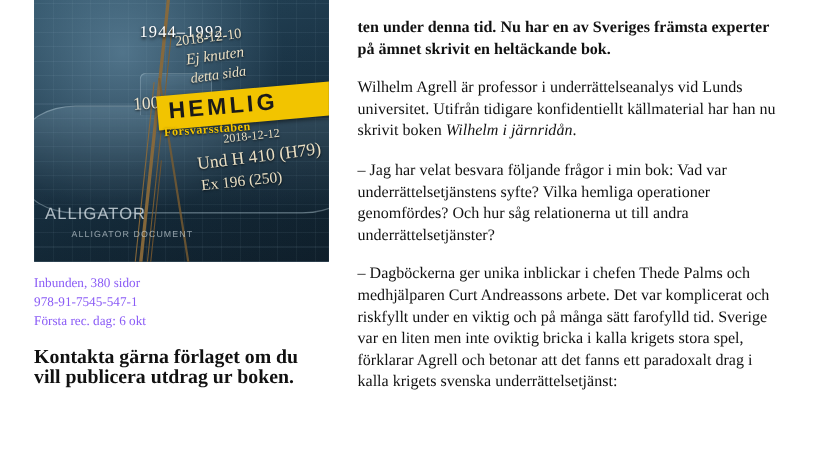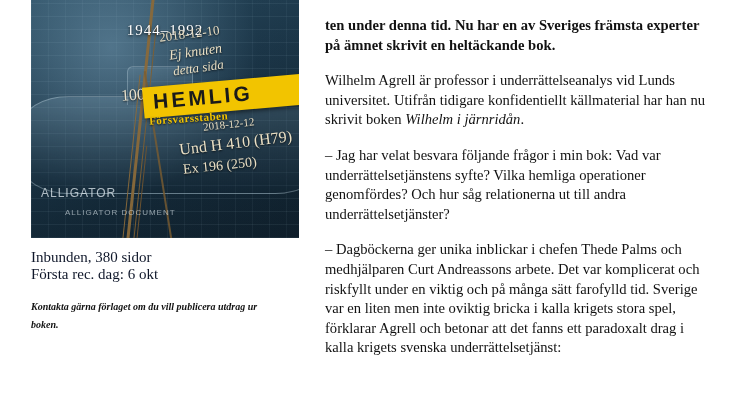--- a/index.html
+++ b/index.html
@@ -166,49 +166,48 @@
     top: 86px;
     font-size: 16px;
     color: #eae2cc;
     transform: rotate(-4deg);
   }
   .plate-text {
     position: absolute;
     left: 10px;
     top: 186px;
     font-family: "Liberation Sans", sans-serif;
-    font-size: 12px;
+    font-size: 15px;
     letter-spacing: 1px;
     color: rgba(225,235,240,0.75);
   }
   .plate-text2 {
     position: absolute;
     left: 34px;
     top: 208px;
     font-family: "Liberation Sans", sans-serif;
     font-size: 8px;
     letter-spacing: 1px;
     color: rgba(225,235,240,0.6);
   }
 
   .meta {
     margin-top: 11px;
-    font-size: 15px;
+    font-size: 12px;
     line-height: 17px;
-    color: #0f172a;
+    color: #8b5cf6;
   }
   .meta .bold { font-weight: normal; }
   .contact {
     margin-top: 15px;
-    font-size: 10px;
+    font-size: 18px;
     line-height: 18px;
     font-weight: bold;
     color: #111;
     width: 248px;
-    font-style: italic;
   }
 
   
   .right-col {
     position: absolute;
     left: 325px;
     top: 0px;
     width: 390px;
     font-size: 14.6px;
     line-height: 19.6px;
@@ -252,20 +251,21 @@
       <div class="hand hand-4">2018-12-12</div>
       <div class="hand hand-5">Und H 410 (H79)</div>
       <div class="hand hand-6">Ex 196 (250)</div>
 
       <div class="plate-text">ALLIGATOR</div>
       <div class="plate-text2">ALLIGATOR DOCUMENT</div>
     </div>
 
     <div class="meta">
       <div>Inbunden, 380 sidor</div>
+      <div>978-91-7545-547-1</div>
       <div class="bold">Första rec. dag: 6 okt</div>
     </div>
 
     <div class="contact">Kontakta gärna förlaget om du vill publicera utdrag ur boken.</div>
   </div>
 
   <div class="right-col">
     <p class="lead">ten under denna tid. Nu har en av Sveriges främsta experter på ämnet skrivit en heltäckande bok.</p>
     <div id="body-paragraphs">
         <p><span>Wilhelm Agrell är professor i underrättelseanalys vid Lunds universitet. Utifrån tidigare konfidentiellt källmaterial har han nu skrivit boken </span><i>Wilhelm i järnridån</i><span>.</span></p>

